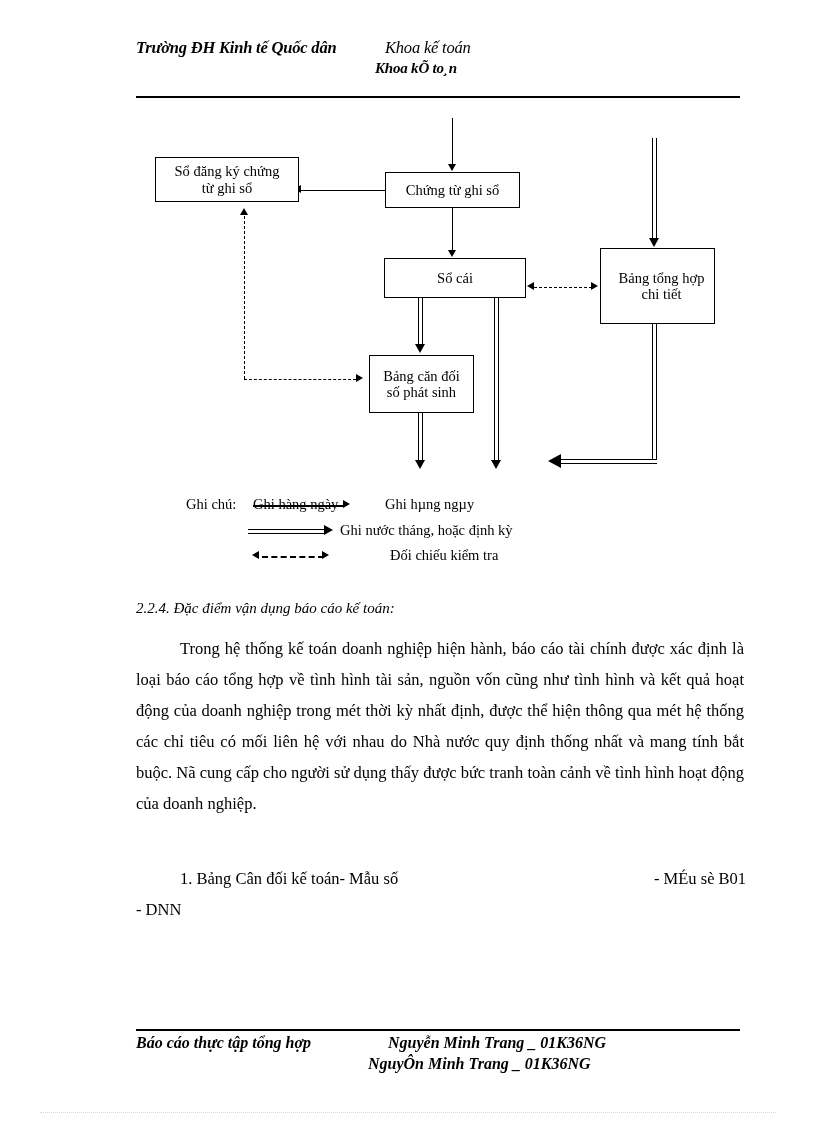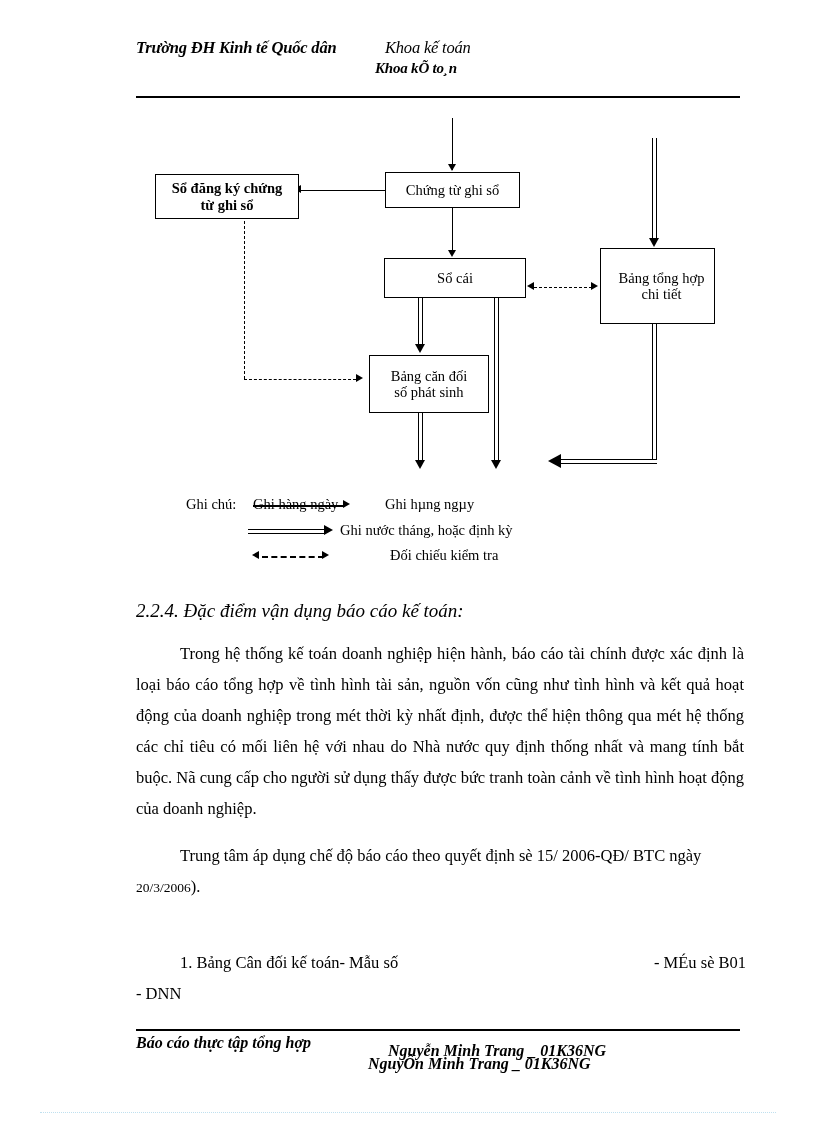--- a/index.html
+++ b/index.html
@@ -29,25 +29,25 @@
     border-top:2.5px solid #000;
   }
 
   
   .chart { position:absolute; left:0; top:110px; width:816px; height:480px; }
   .node {
     position:absolute; border:1.5px solid #000; background:#fff;
     display:flex; align-items:center; justify-content:center; text-align:center;
     font-size:14.5px; line-height:1.12; box-sizing:border-box; padding:2px 4px;
   }
-  #n-sodangky { left:155px; top:64px;  width:144px; height:45px;font-weight:bold; }
+  #n-sodangky { left:155px; top:47px;  width:144px; height:45px; }
   #n-chungtu   { left:385px; top:62px;  width:135px; height:36px; }
   #n-socai     { left:384px; top:148px; width:142px; height:40px; }
   #n-bangtonghop { left:600px; top:138px; width:115px; height:76px;padding-left:12px; }
-  #n-bangcandoi  { left:369px; top:245px; width:120px; height:58px; }
+  #n-bangcandoi  { left:369px; top:245px; width:105px; height:58px; }
 
   
   .ln { position:absolute; background:#000; }
   .ln.v { width:1.2px; }
   .ln.h { height:1.2px; }
 
   
   .dbl-v { position:absolute; width:5px; border-left:1.4px solid #000; border-right:1.4px solid #000; box-sizing:border-box; background:#fff; }
   .dbl-h { position:absolute; height:5px; border-top:1.4px solid #000; border-bottom:1.4px solid #000; box-sizing:border-box; background:#fff; }
 
@@ -80,38 +80,38 @@
   #lg-arrow2 { position:absolute; left:248px; top:39px; width:78px; height:5px;
                border-top:1.5px solid #000; border-bottom:1.5px solid #000; box-sizing:border-box; background:#fff; }
   #lg-arrow2h{ left:324px; top:35px; }
   #lg-arrow3 { position:absolute; left:262px; top:66px; width:62px; height:0; border-top:2px dashed #000; }
   #lg-arrow3l{ left:252px; top:61px; }
   #lg-arrow3r{ left:322px; top:61px; }
 
   
   .body { position:absolute; left:136px; top:600px; width:608px; }
   .sec-head {
-    font-style:italic; font-size:19px; margin:0 0 10px 0; white-space:nowrap;
+    font-style:italic; font-size:15px; margin:0 0 10px 0; white-space:nowrap;
   }
   p.para {
     margin:16px 0 2px 0; font-size:16.5px; line-height:31px;
     text-align:justify; text-justify:inter-word;
   }
   p.para.ind { text-indent:44px; }
   p.para.nojust { text-align:left; }
   .smalldate { font-size:13.5px; }
   .line-item { font-size:16.5px; line-height:31px; position:relative; white-space:nowrap; }
   .line-item .right { position:absolute; left:474px; top:0; }
 
   
   .foot-rule { position:absolute; left:136px; top:1029px; width:604px; border-top:2.5px solid #000; }
   .footer { position:absolute; left:136px; top:1034px; width:604px; height:50px;
             font-weight:bold; font-style:italic; font-size:16px; }
   .ft-l { position:absolute; left:0; top:0; white-space:nowrap; }
-  .ft-r { position:absolute; left:252px; top:8px; white-space:nowrap; }
+  .ft-r { position:absolute; left:252px; top:0; white-space:nowrap; }
   .ft-2 { position:absolute; left:232px; top:21px; white-space:nowrap; }
   .bottom-dots { position:absolute; left:40px; top:1112px; width:736px;
                  border-top:1.5px dotted #bfe0ef; }
 </style>
 </head>
 <body>
 
 <div class="page">
 
   <div class="header">
@@ -189,23 +189,20 @@
     <div class="ah sm left" id="lg-arrow3l" style="position:absolute;"></div>
     <div class="ah sm right" id="lg-arrow3r" style="position:absolute;"></div>
     <div class="lg-text" id="lg-l3">Đối chiếu kiểm tra</div>
   </div>
 
   <div class="body">
     <div class="sec-head">2.2.4. Đặc điểm vận dụng báo cáo kế toán:</div>
 
     <p class="para ind">Trong hệ thống kế toán doanh nghiệp hiện hành, báo cáo tài chính được xác định là loại báo cáo tổng hợp về tình hình tài sản, nguồn vốn cũng như tình hình và kết quả hoạt động của doanh nghiệp trong mét thời kỳ nhất định, được thể hiện thông qua mét hệ thống các chỉ tiêu có mối liên hệ với nhau do Nhà nước quy định thống nhất và mang tính bắt buộc. Nã cung cấp cho người sử dụng thấy được bức tranh toàn cảnh về tình hình hoạt động của doanh nghiệp.</p>
 
-    <p class="para ind nojust">
-      <span>Trung tâm áp dụng chế độ báo cáo theo quyết định sè 15/ 2006-QĐ/ BTC ngày </span><span class="smalldate">20/3/2006</span><span>).</span>
-    </p>
 
     <div class="line-item" style="text-indent:44px;margin-top:44px;">
       <span>1. Bảng Cân đối kế toán- Mẫu số</span>
       <span class="right">- MÉu sè B01</span>
     </div>
     <div class="line-item">- DNN</div>
   </div>
 
   <div class="foot-rule"></div>
   <div class="footer">

